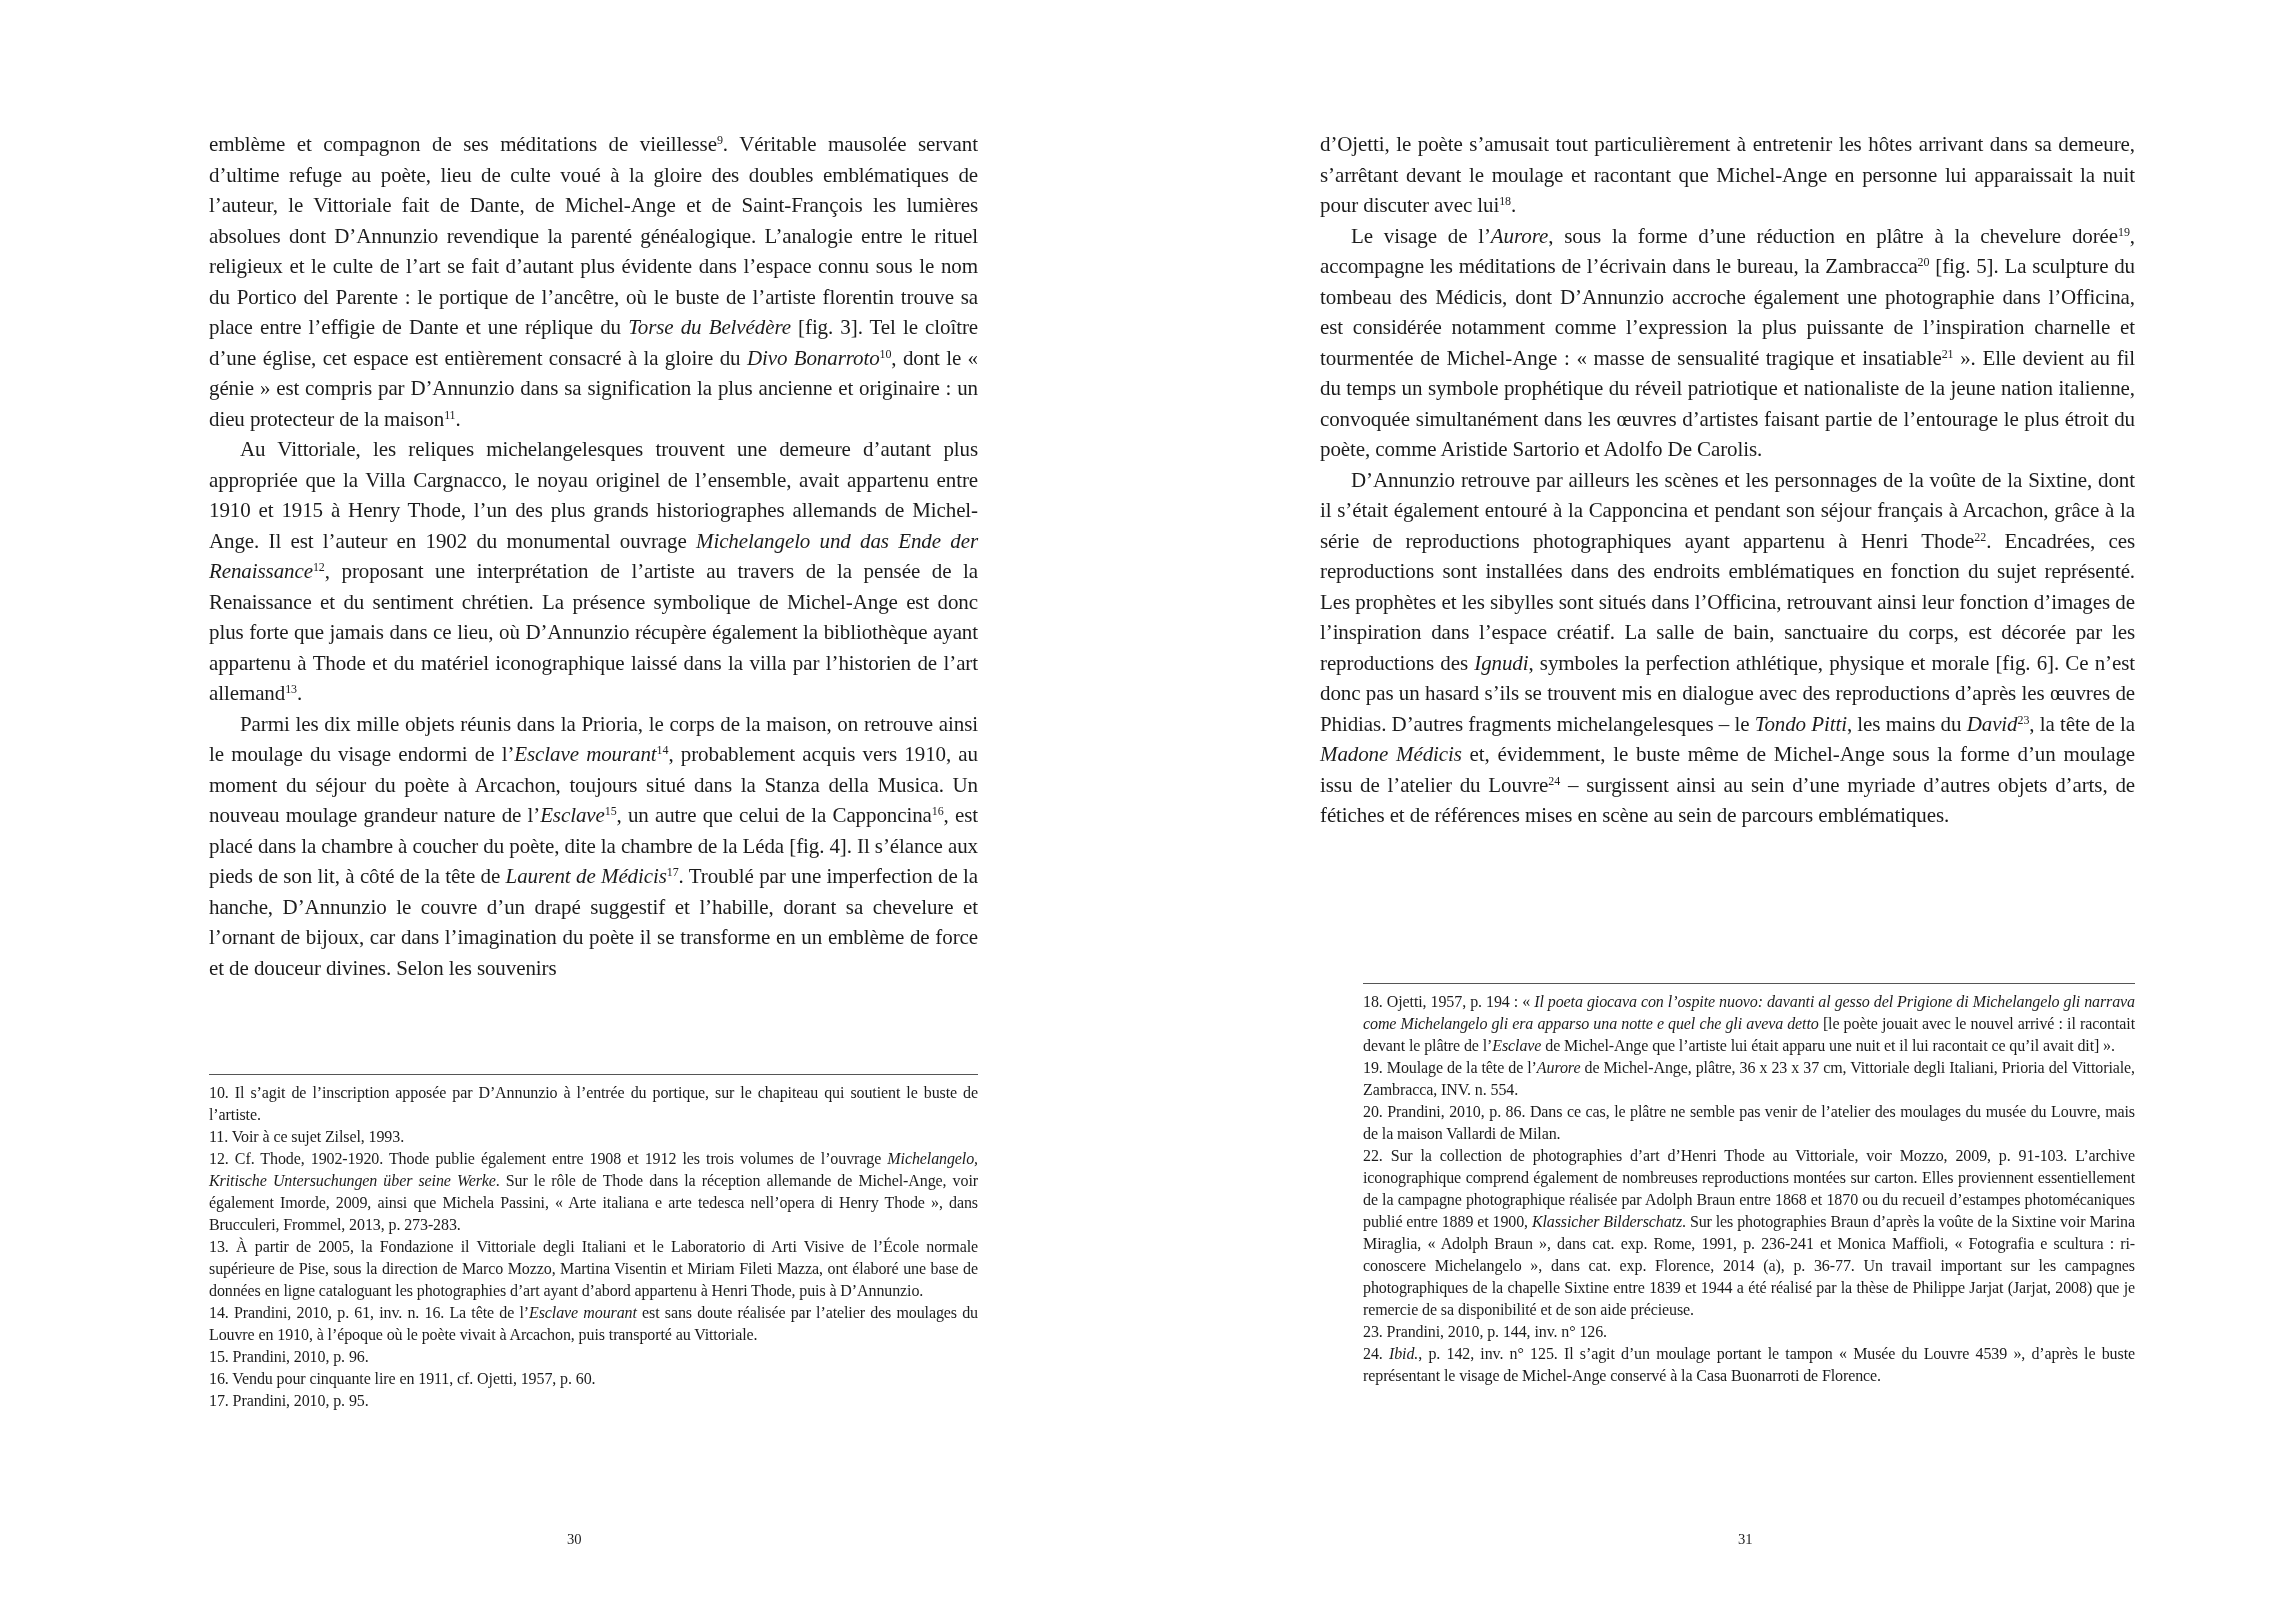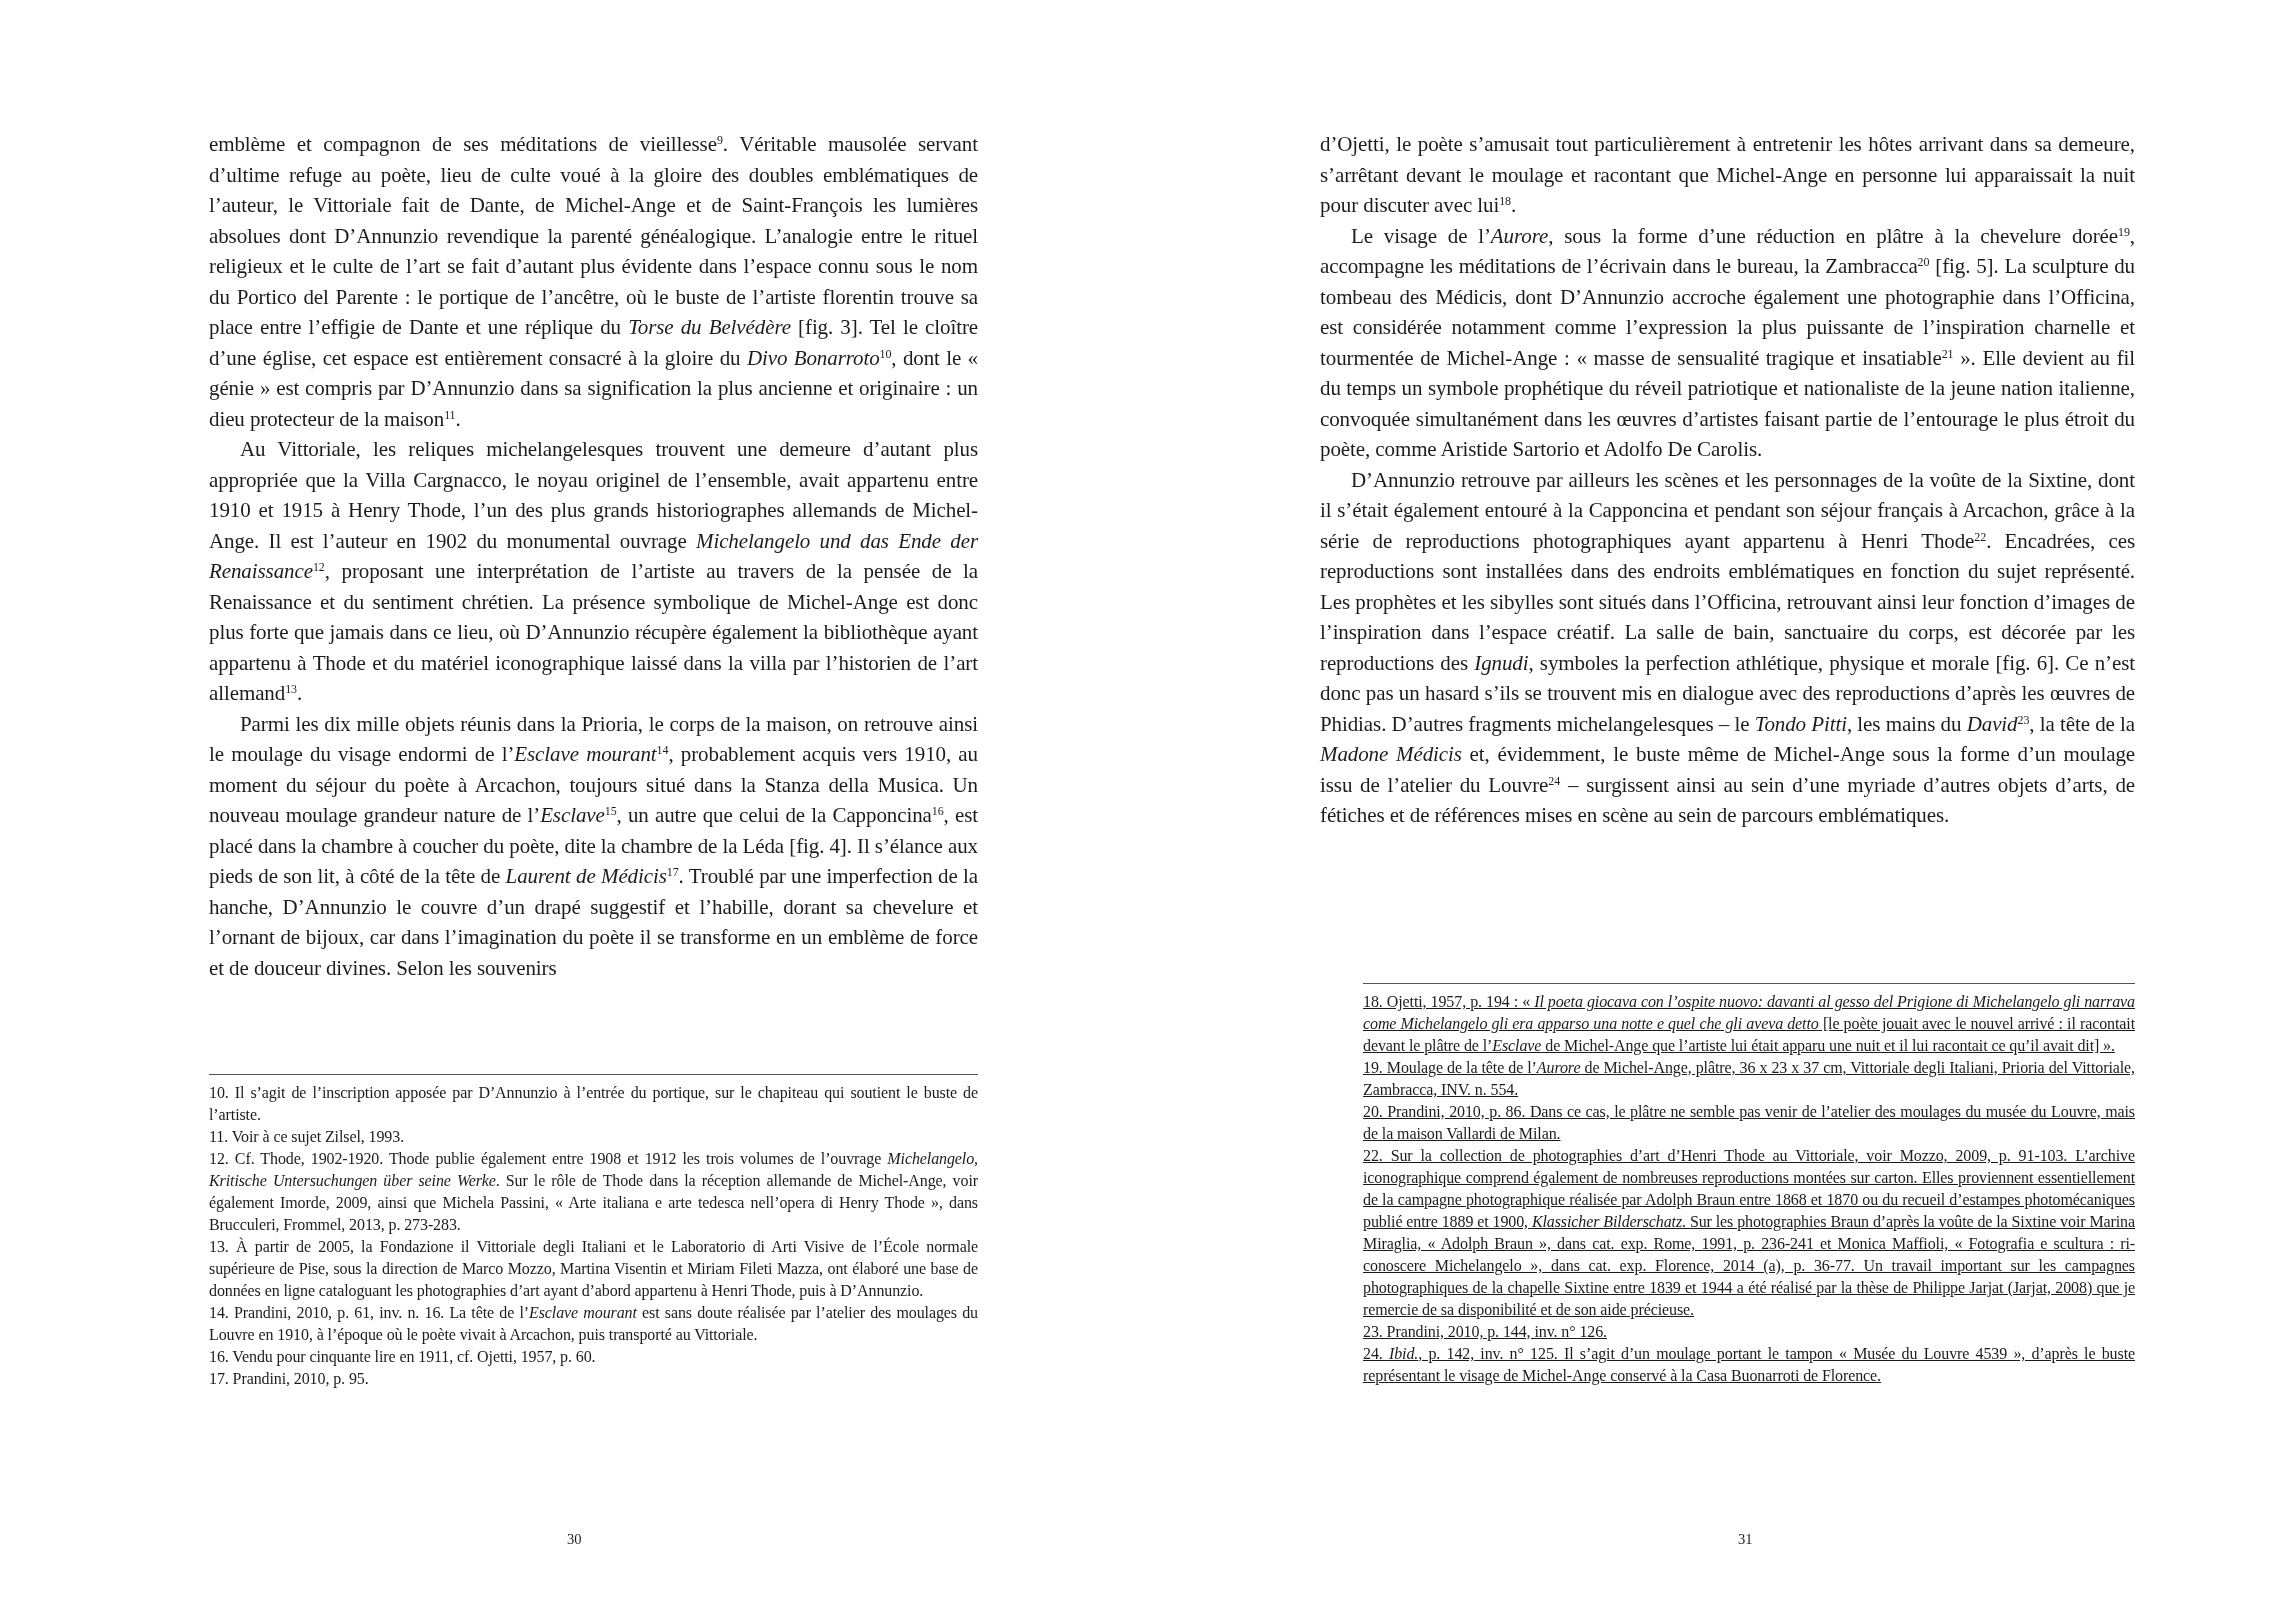--- a/index.html
+++ b/index.html
@@ -25,21 +25,21 @@
   .right .rule { left: 216px; width: 772px; top: 983px; }
   .notes {
     position: absolute;
     font-family: "Liberation Serif", "DejaVu Serif", serif;
     font-size: 16px;
     line-height: 22px;
     text-align: justify;
     letter-spacing: -0.1px;
   }
   .left .notes { left: 209px; top: 1082px; width: 769px; }
-  .right .notes { left: 216px; top: 991px; width: 772px; text-decoration: underline; }
+  .right .notes { left: 216px; top: 991px; width: 772px; }
   .notes p { margin: 0; }
   .pageno {
     position: absolute;
     font-family: "Liberation Serif", "DejaVu Serif", serif;
     font-size: 14.6px;
     top: 1531px;
   }
   .left .pageno { left: 567px; text-align: center; }
   .right .pageno { left: 591px; }
   i { font-style: italic; }
@@ -53,20 +53,21 @@
       <p class="indent">Au Vittoriale, les reliques michelangelesques trouvent une demeure d’autant plus appropriée que la Villa Cargnacco, le noyau originel de l’ensemble, avait appartenu entre 1910 et 1915 à Henry Thode, l’un des plus grands historiographes allemands de Michel-Ange. Il est l’auteur en 1902 du monumental ouvrage <i>Michelangelo und das Ende der Renaissance</i><sup>12</sup>, proposant une interprétation de l’artiste au travers de la pensée de la Renaissance et du sentiment chrétien. La présence symbolique de Michel-Ange est donc plus forte que jamais dans ce lieu, où D’Annunzio récupère également la bibliothèque ayant appartenu à Thode et du matériel iconographique laissé dans la villa par l’historien de l’art allemand<sup>13</sup>.</p>
       <p class="indent">Parmi les dix mille objets réunis dans la Prioria, le corps de la maison, on retrouve ainsi le moulage du visage endormi de l’<i>Esclave mourant</i><sup>14</sup>, probablement acquis vers 1910, au moment du séjour du poète à Arcachon, toujours situé dans la Stanza della Musica. Un nouveau moulage grandeur nature de l’<i>Esclave</i><sup>15</sup>, un autre que celui de la Capponcina<sup>16</sup>, est placé dans la chambre à coucher du poète, dite la chambre de la Léda [fig. 4]. Il s’élance aux pieds de son lit, à côté de la tête de <i>Laurent de Médicis</i><sup>17</sup>. Troublé par une imperfection de la hanche, D’Annunzio le couvre d’un drapé suggestif et l’habille, dorant sa chevelure et l’ornant de bijoux, car dans l’imagination du poète il se transforme en un emblème de force et de douceur divines. Selon les souvenirs</p>
     </div>
   <div class="rule"></div>
   <div class="notes">
       <p>10. Il s’agit de l’inscription apposée par D’Annunzio à l’entrée du portique, sur le chapiteau qui soutient le buste de l’artiste.</p>
       <p>11. Voir à ce sujet Zilsel, 1993.</p>
       <p>12. Cf. Thode, 1902-1920. Thode publie également entre 1908 et 1912 les trois volumes de l’ouvrage <i>Michelangelo, Kritische Untersuchungen über seine Werke</i>. Sur le rôle de Thode dans la réception allemande de Michel-Ange, voir également Imorde, 2009, ainsi que Michela Passini, « Arte italiana e arte tedesca nell’opera di Henry Thode », dans Brucculeri, Frommel, 2013, p. 273-283.</p>
       <p>13. À partir de 2005, la Fondazione il Vittoriale degli Italiani et le Laboratorio di Arti Visive de l’École normale supérieure de Pise, sous la direction de Marco Mozzo, Martina Visentin et Miriam Fileti Mazza, ont élaboré une base de données en ligne cataloguant les photographies d’art ayant d’abord appartenu à Henri Thode, puis à D’Annunzio.</p>
       <p>14. Prandini, 2010, p. 61, inv. n. 16. La tête de l’<i>Esclave mourant</i> est sans doute réalisée par l’atelier des moulages du Louvre en 1910, à l’époque où le poète vivait à Arcachon, puis transporté au Vittoriale.</p>
+      <p>15. Prandini, 2010, p. 96.</p>
       <p>16. Vendu pour cinquante lire en 1911, cf. Ojetti, 1957, p. 60.</p>
       <p>17. Prandini, 2010, p. 95.</p>
     </div>
   <div class="pageno">30</div>
 </div>
 
 <div class="page right">
   <div class="body-text">
       <p>d’Ojetti, le poète s’amusait tout particulièrement à entretenir les hôtes arrivant dans sa demeure, s’arrêtant devant le moulage et racontant que Michel-Ange en personne lui apparaissait la nuit pour discuter avec lui<sup>18</sup>.</p>
       <p class="indent">Le visage de l’<i>Aurore</i>, sous la forme d’une réduction en plâtre à la chevelure dorée<sup>19</sup>, accompagne les méditations de l’écrivain dans le bureau, la Zambracca<sup>20</sup> [fig. 5]. La sculpture du tombeau des Médicis, dont D’Annunzio accroche également une photographie dans l’Officina, est considérée notamment comme l’expression la plus puissante de l’inspiration charnelle et tourmentée de Michel-Ange : « masse de sensualité tragique et insatiable<sup>21</sup> ». Elle devient au fil du temps un symbole prophétique du réveil patriotique et nationaliste de la jeune nation italienne, convoquée simultanément dans les œuvres d’artistes faisant partie de l’entourage le plus étroit du poète, comme Aristide Sartorio et Adolfo De Carolis.</p>

